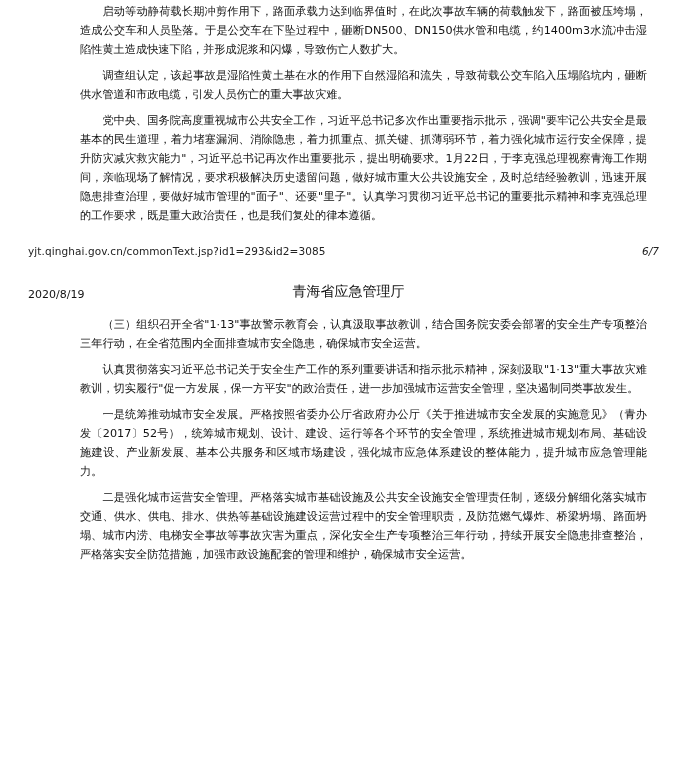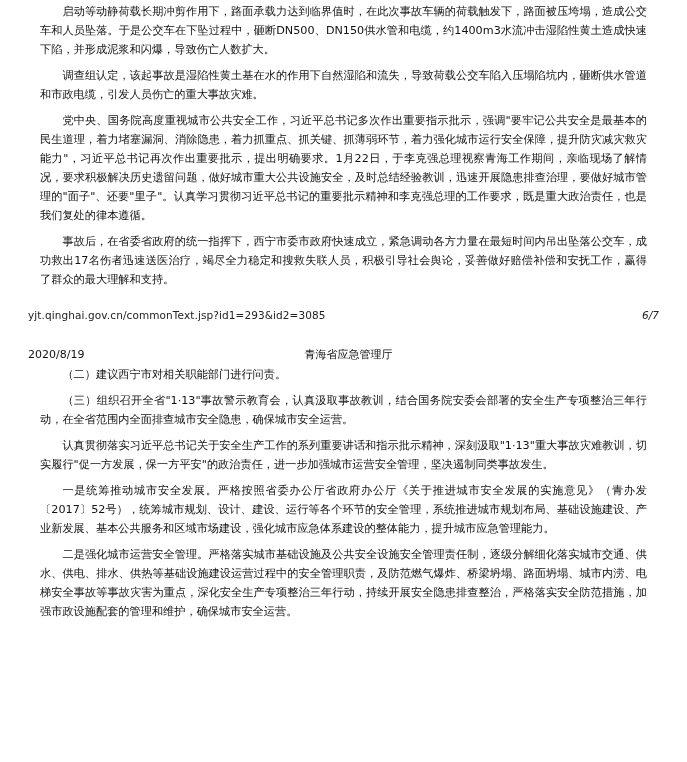--- a/index.html
+++ b/index.html
@@ -15,20 +15,21 @@
     position: relative;
     overflow: hidden;
   }
   .page {
     width: 687px;
     position: relative;
   }
   .doc-section {
     padding: 0 40px;
     box-sizing: border-box;
+    margin-left: 40px;
   }
   p.para {
     margin: 0 0 7px 0;
     font-size: 11.2px;
     line-height: 19px;
     text-align: justify;
     text-justify: inter-ideograph;
     text-indent: 2em;
     color: #111;
   }
@@ -57,66 +58,64 @@
   .footer-page {
     font-size: 10.5px;
     font-style: italic;
   }
   .page-break {
     height: 26px;
   }
   .header-row {
     padding: 0 28px;
     display: flex;
-    align-items: center;
+    align-items: flex-end;
     font-size: 11px;
     color: #111;
-    margin-bottom: 3px;
+    margin-bottom: 14px;
   }
   .header-date {
     width: 130px;
     flex: 0 0 auto;
   }
   .header-title {
     flex: 1 1 auto;
     text-align: center;
     padding-right: 120px;
-    font-size: 11px;
+    font-size: 14px;
   }
   .gap-top {
     height: 2px;
   }
 </style>
 </head>
 <body>
 
 <div class="page">
 
   <div class="doc-section">
     <div class="gap-top"></div>
     <p class="para">启动等动静荷载长期冲剪作用下，路面承载力达到临界值时，在此次事故车辆的荷载触发下，路面被压垮塌，造成公交车和人员坠落。于是公交车在下坠过程中，砸断DN500、DN150供水管和电缆，约1400m3水流冲击湿陷性黄土造成快速下陷，并形成泥浆和闪爆，导致伤亡人数扩大。</p>
     <p class="para">调查组认定，该起事故是湿陷性黄土基在水的作用下自然湿陷和流失，导致荷载公交车陷入压塌陷坑内，砸断供水管道和市政电缆，引发人员伤亡的重大事故灾难。</p>
     <p class="para">党中央、国务院高度重视城市公共安全工作，习近平总书记多次作出重要指示批示，强调"要牢记公共安全是最基本的民生道理，着力堵塞漏洞、消除隐患，着力抓重点、抓关键、抓薄弱环节，着力强化城市运行安全保障，提升防灾减灾救灾能力"，习近平总书记再次作出重要批示，提出明确要求。1月22日，于李克强总理视察青海工作期间，亲临现场了解情况，要求积极解决历史遗留问题，做好城市重大公共设施安全，及时总结经验教训，迅速开展隐患排查治理，要做好城市管理的"面子"、还要"里子"。认真学习贯彻习近平总书记的重要批示精神和李克强总理的工作要求，既是重大政治责任，也是我们复处的律本遵循。</p>
-    <p class="para">事故后，在省委省政府的统一指挥下，西宁市委市政府快速成立，紧急调动各方力量在最短时间内吊出坠落公交车，成功救出17名伤者迅速送医治疗，竭尽全力稳定和搜救失联人员，积极引导社会舆论，妥善做好赔偿补偿和安抚工作，赢得了群众的最大理解和支持。</p>
   </div>
 
   <div class="footer-row">
     <span class="footer-url">yjt.qinghai.gov.cn/commonText.jsp?id1=293&amp;id2=3085</span>
     <span class="footer-page">6/7</span>
   </div>
 
   <div class="page-break"></div>
 
   <div class="header-row">
     <span class="header-date">2020/8/19</span>
     <span class="header-title">青海省应急管理厅</span>
   </div>
 
   <div class="doc-section">
-    <p class="para">（二）建议西宁市对相关职能部门进行问责。</p>
     <p class="para">（三）组织召开全省"1·13"事故警示教育会，认真汲取事故教训，结合国务院安委会部署的安全生产专项整治三年行动，在全省范围内全面排查城市安全隐患，确保城市安全运营。</p>
     <p class="para">认真贯彻落实习近平总书记关于安全生产工作的系列重要讲话和指示批示精神，深刻汲取"1·13"重大事故灾难教训，切实履行"促一方发展，保一方平安"的政治责任，进一步加强城市运营安全管理，坚决遏制同类事故发生。</p>
     <p class="para">一是统筹推动城市安全发展。严格按照省委办公厅省政府办公厅《关于推进城市安全发展的实施意见》（青办发〔2017〕52号），统筹城市规划、设计、建设、运行等各个环节的安全管理，系统推进城市规划布局、基础设施建设、产业新发展、基本公共服务和区域市场建设，强化城市应急体系建设的整体能力，提升城市应急管理能力。</p>
     <p class="para">二是强化城市运营安全管理。严格落实城市基础设施及公共安全设施安全管理责任制，逐级分解细化落实城市交通、供水、供电、排水、供热等基础设施建设运营过程中的安全管理职责，及防范燃气爆炸、桥梁坍塌、路面坍塌、城市内涝、电梯安全事故等事故灾害为重点，深化安全生产专项整治三年行动，持续开展安全隐患排查整治，严格落实安全防范措施，加强市政设施配套的管理和维护，确保城市安全运营。</p>
 
   </div>
 
 </div>
 
 </body></html>

